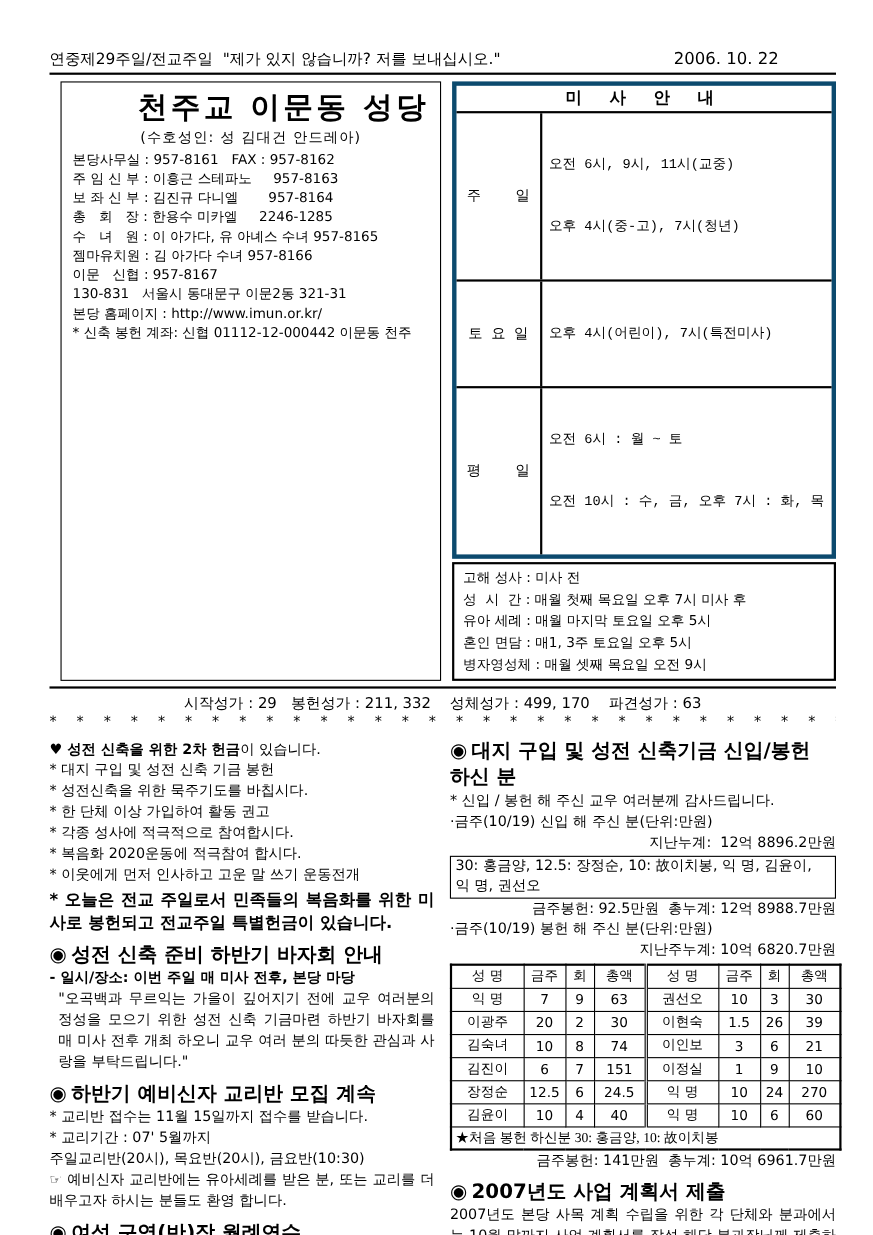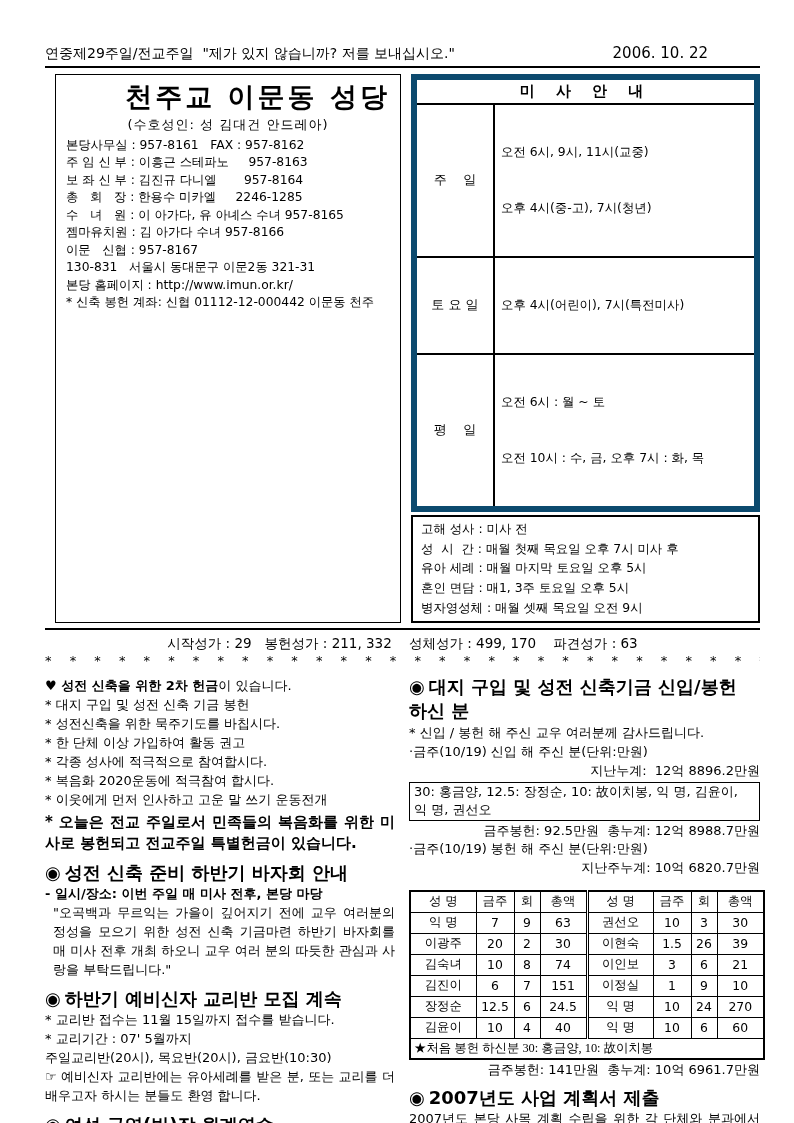--- a/index.html
+++ b/index.html
@@ -14,21 +14,21 @@
     border-bottom:2px solid #000; padding-bottom:3px; }
   .header-title { font-size:14px; white-space:pre-wrap; }
   .header-date { font-size:15px; padding-right:52px; white-space:pre; }
   
   .top-area { display:flex; gap:10px; border-bottom:2px solid #000; padding:6px 0 5px 10px; }
   .church-box { width:346px; border:1px solid #000; padding:4px 10px 2px; }
   .church-title { font-size:27px; font-weight:bold; text-align:right; letter-spacing:3px; }
   .patron { font-size:13px; text-align:center; letter-spacing:1px; margin:1px 0 3px; }
   .contact-line { font-size:12.3px; line-height:1.42; white-space:pre-wrap; }
   .mass-col { flex:1; display:flex; flex-direction:column; gap:3px; }
-  .mass-box { border:6px solid #0c4a6e; }
+  .mass-box { border:4px solid #0c4a6e;font-family:Liberation Mono, monospace; }
   .mass-title { text-align:center; font-size:15px; font-weight:bold; letter-spacing:8px;
     border-bottom:2px solid #000; padding:2px 0; }
   .mass-row { display:flex; border-bottom:2px solid #000; }
   .mass-row:last-child { border-bottom:none; }
   .day-cell { flex:0 0 78px; display:flex; align-items:center; justify-content:center;
     border-right:2px solid #000; font-size:13px; white-space:pre; }
   .time-cell { flex:1; padding:1px 6px; font-size:12.4px; line-height:1.5; white-space:pre-wrap; }
   .sacrament-box { border:2px solid #000; padding:2px 8px 3px; font-size:12.4px; line-height:1.6; }
   .sacrament-line { white-space:pre-wrap; }
   
@@ -43,21 +43,21 @@
   .sec-title { font-size:18px; font-weight:bold; line-height:1.35; white-space:pre-wrap; }
   .bullet { margin-right:4px; }
   .line { font-size:13px; line-height:1.46; white-space:pre-wrap; }
   .bold { font-weight:bold; }
   .para { font-size:13px; line-height:1.46; text-align:justify; }
   .emphasis { font-size:15px; font-weight:bold; line-height:1.4; margin-top:2px; text-align:justify; }
   .quote { font-size:13px; line-height:1.46; padding-left:8px; text-align:justify; }
   .right-align { text-align:right; font-size:13px; line-height:1.4; white-space:pre-wrap; }
   .donor-box { border:1px solid #000; font-size:13px; line-height:1.42; padding:0 4px; margin:2px 0 1px; }
   .donor-table { width:100%; border-collapse:collapse; table-layout:fixed;
-    margin:13px 0 1px; border:2px solid #000; }
+    margin:3px 0 1px; border:2px solid #000; }
   .donor-table th, .donor-table td { border:1px solid #000; text-align:center; font-size:12.4px;
     padding:1.5px 0; font-weight:normal; overflow:hidden; white-space:nowrap; }
   .donor-table .dbl { border-left:3px double #000; }
   .tfoot-cell { font-weight:bold; font-size:13.4px; text-align:left !important; padding:1px 3px !important;font-family:Liberation Serif, serif; }
 </style>
 </head>
 <body>
 
 <div class="page">
 

